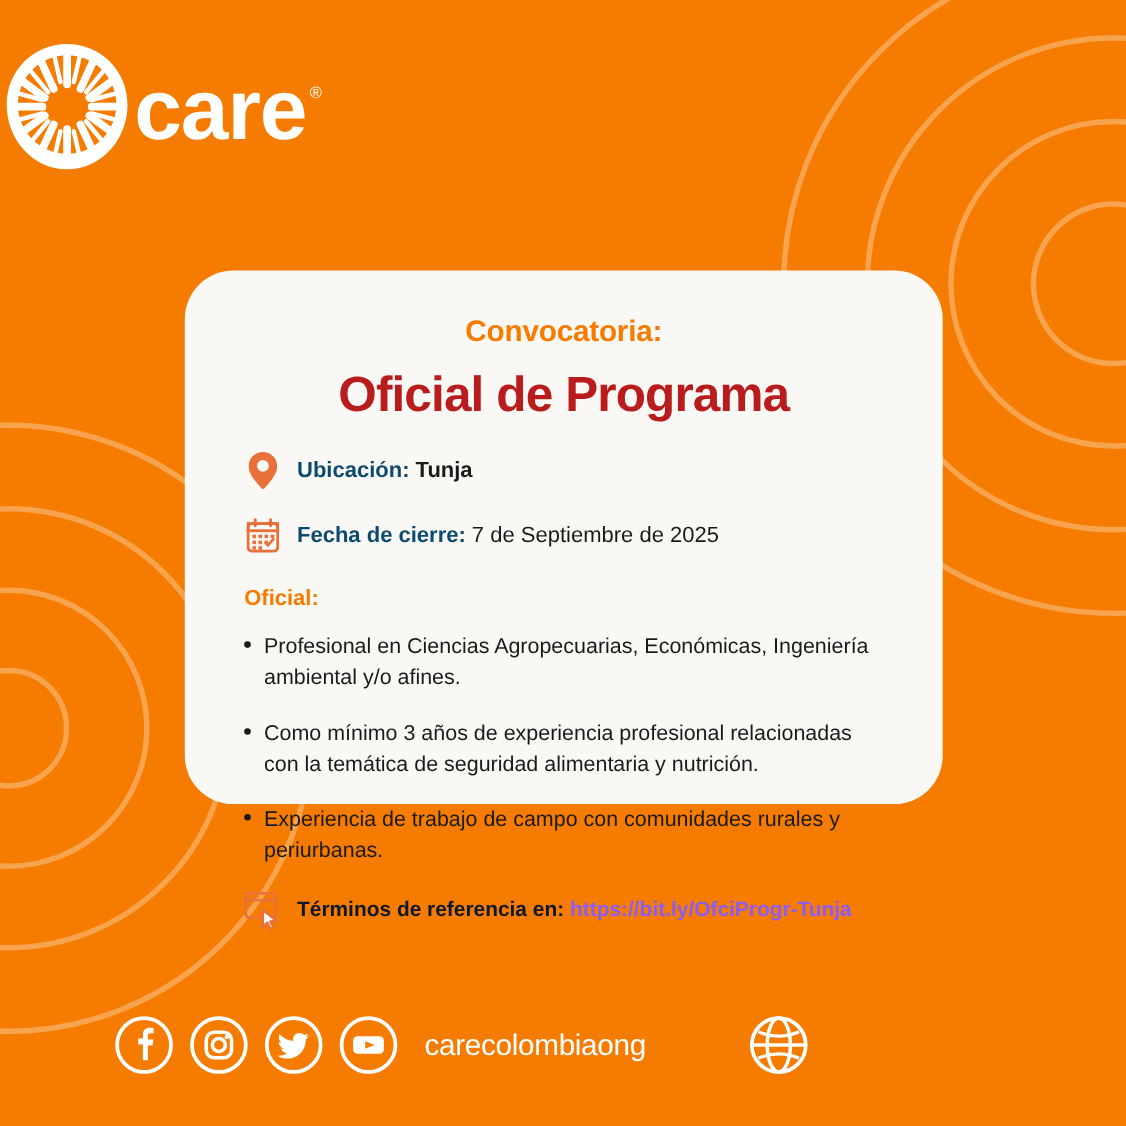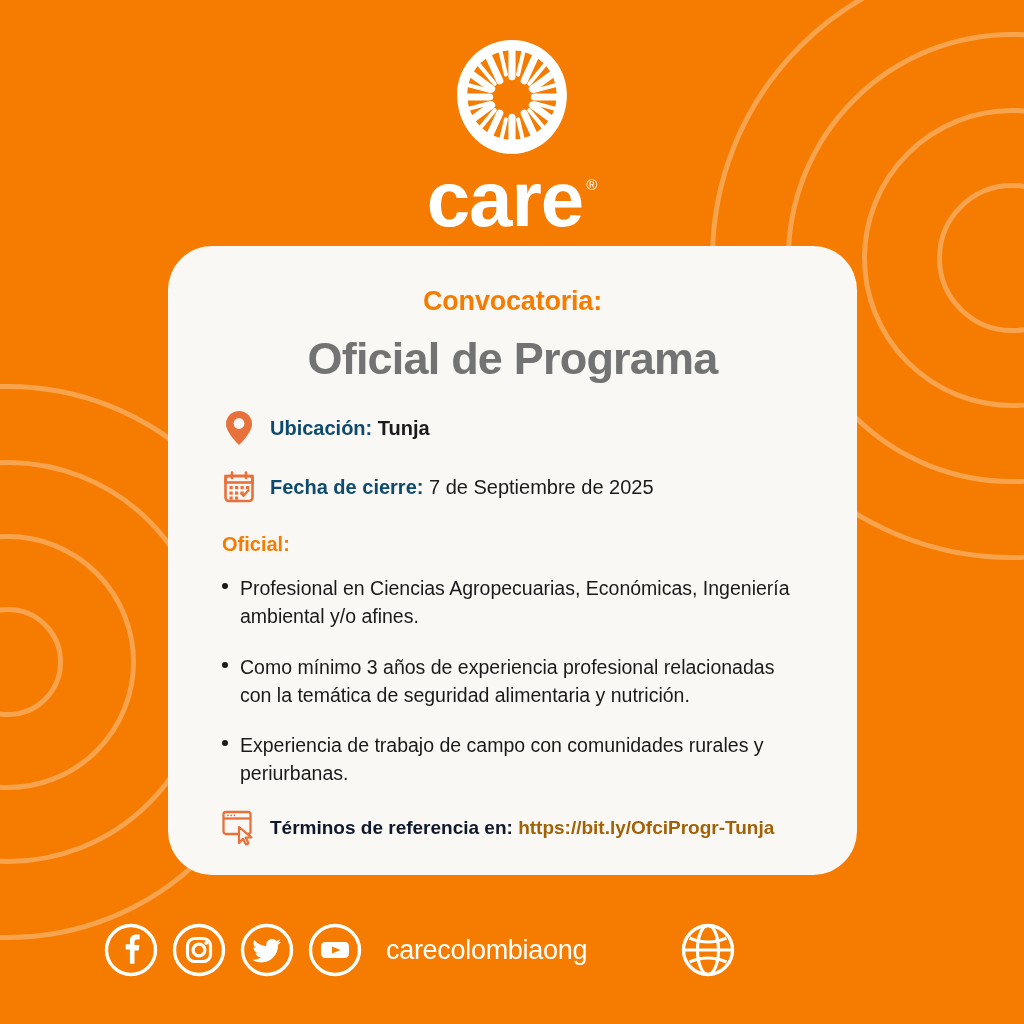--- a/index.html
+++ b/index.html
@@ -26,21 +26,21 @@
     left:50%; top:50%;
     transform:translate(-50%,-50%);
   }
   #rings-right { left:1012px; top:258px; }
   #rings-left  { left:8px;    top:662px; }
 
   
   #logo-block {
     position:absolute;
     left:0; right:0; top:36px;
-    display:flex; flex-direction:column;
+    display:flex; flex-direction:row;
     align-items:center;
   }
   #logo-mark { width:122px; height:122px; display:block; }
   #logo-wordmark-wrap {
     position:relative;
     margin-top:6px;
     display:flex; align-items:flex-start;
   }
   #logo-wordmark {
     font-size:78px;
@@ -53,36 +53,36 @@
     font-size:15px;
     color:#ffffff;
     margin-top:12px;
     margin-left:3px;
   }
 
   
   #card {
     position:absolute;
     left:168px; top:246px;
-    width:689px; height:629px;
+    width:689px; height:485px;
     background:#FAF8F5;
     border-radius:44px;
     padding:40px 0 0 0;
   }
 
   #eyebrow {
     text-align:center;
     color:#F57C00;
     font-size:27px;
     font-weight:bold;
     letter-spacing:-0.2px;
   }
   #job-title {
     text-align:center;
-    color:#737373;
+    color:#b91c1c;
     font-size:45px;
     font-weight:bold;
     margin-top:16px;
     letter-spacing:-0.8px;
   }
 
   .meta-row {
     display:flex;
     align-items:center;
     margin-left:54px;
@@ -133,21 +133,21 @@
     align-items:center;
     margin-left:54px;
     margin-top:10px;
   }
   #tor-text {
     margin-left:14px;
     font-size:19px;
     color:#1a1a1a;
   }
   #tor-label { color:#0f172a; font-weight:bold; }
-  #tor-url { font-weight:bold; color:#a16207; }
+  #tor-url { font-weight:bold; color:#8b5cf6; }
 
   
   #footer {
     position:absolute;
     left:0; right:0; top:910px;
     height:80px;
     display:flex;
     align-items:center;
     gap:16px;
   }

